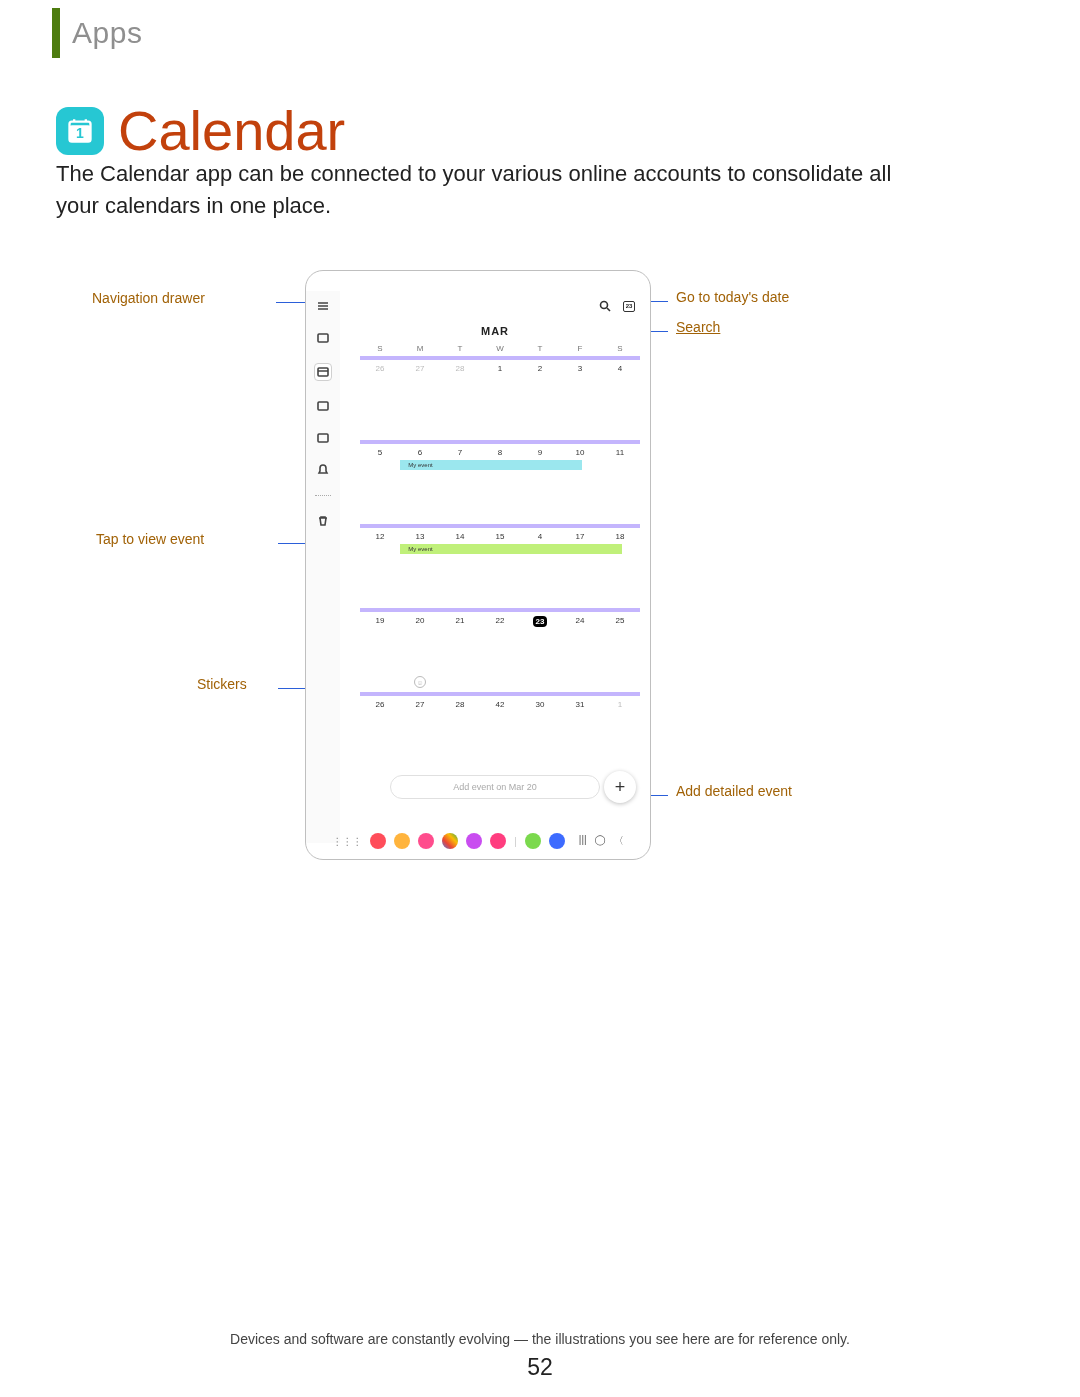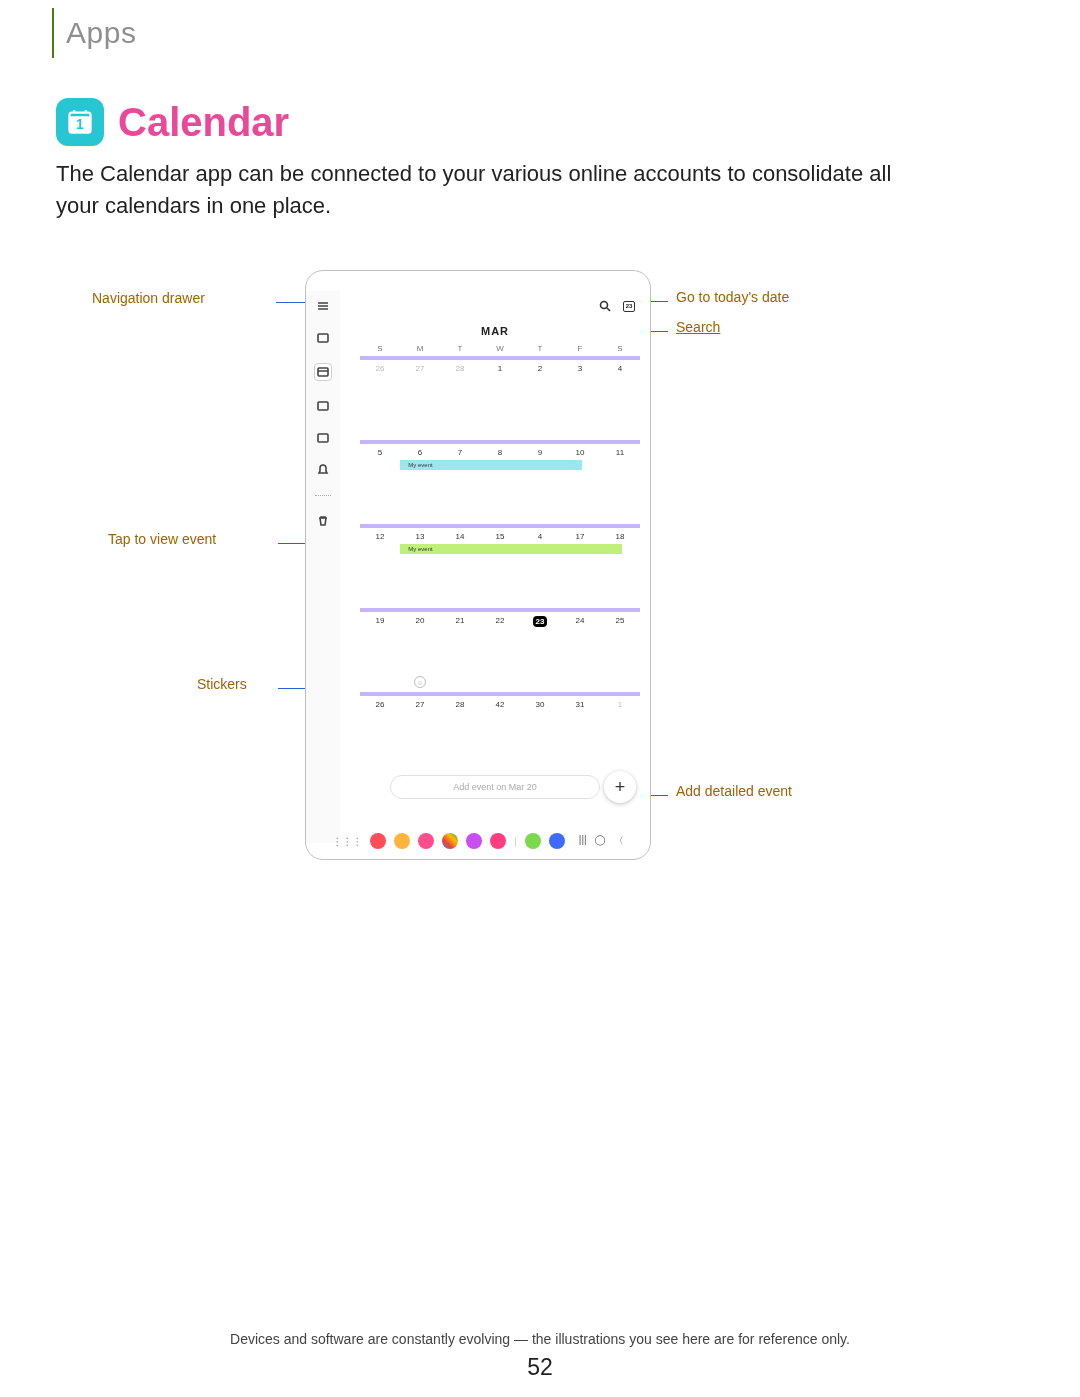--- a/index.html
+++ b/index.html
@@ -8,21 +8,21 @@
     width: 1080px;
     height: 1397px;
     background: #fff;
     position: relative;
     color: #222;
   }
   .header-bar {
     position: absolute;
     left: 52px; top: 8px;
     height: 50px;
-    border-left: 2px solid #4d7c0f;
+    border-left: 8px solid #4d7c0f;
     padding-left: 12px;
     display: flex;
     align-items: center;
   }
   .header-bar span {
     font-size: 30px;
     color: #8f8f8f;
     letter-spacing: 0.5px;
   }
   .title-row {
@@ -35,23 +35,23 @@
   .app-icon {
     width: 48px; height: 48px;
     background: #26c7d3;
     border-radius: 12px;
     display: flex;
     align-items: center;
     justify-content: center;
   }
   .app-icon svg { width: 28px; height: 28px; fill: #fff; }
   .title-text {
-    font-size: 40px;
-    color: #ec4899;
-    font-weight: 700;
+    font-size: 56px;
+    color: #c2410c;
+    font-weight: 400;
   }
   .description {
     position: absolute;
     left: 56px; top: 158px;
     width: 870px;
     font-size: 22px;
     line-height: 1.45;
     color: #222;
   }
   
@@ -235,21 +235,21 @@
       </svg>
   </div>
   <div class="title-text">Calendar</div>
 </div>
 
 <div class="description">The Calendar app can be connected to your various online accounts to consolidate all your calendars in one place.</div>
 
 <div class="callout" style="left:92px; top:290px;">Navigation drawer</div>
 <div class="line" style="left:276px; top:302px; width:46px;"></div>
 
-<div class="callout" style="left:108px; top:531px;">Tap to view event</div>
+<div class="callout" style="left:96px; top:531px;">Tap to view event</div>
 <div class="line" style="left:278px; top:543px; width:194px;"></div>
 
 <div class="callout" style="left:197px; top:676px;">Stickers</div>
 <div class="line" style="left:278px; top:688px; width:134px;"></div>
 
 <div class="callout" style="left:676px; top:289px;">Go to today's date</div>
 <div class="line" style="left:634px; top:301px; width:34px;"></div>
 
 <div class="callout" style="left:676px; top:319px;text-decoration:underline;">Search</div>
 <div class="line" style="left:608px; top:331px; width:60px;"></div>

